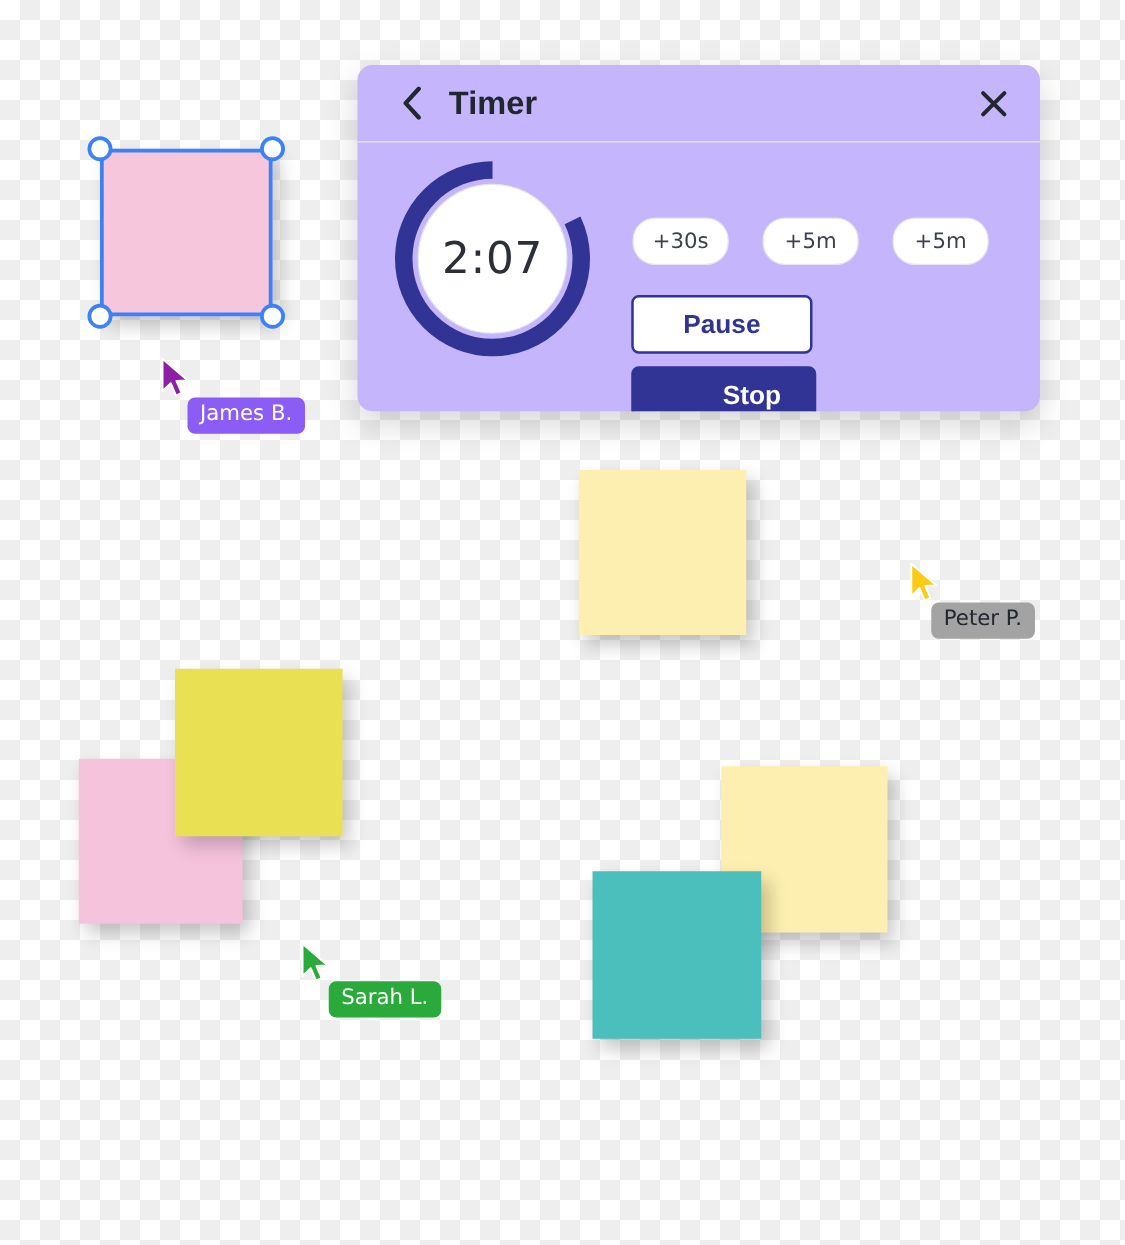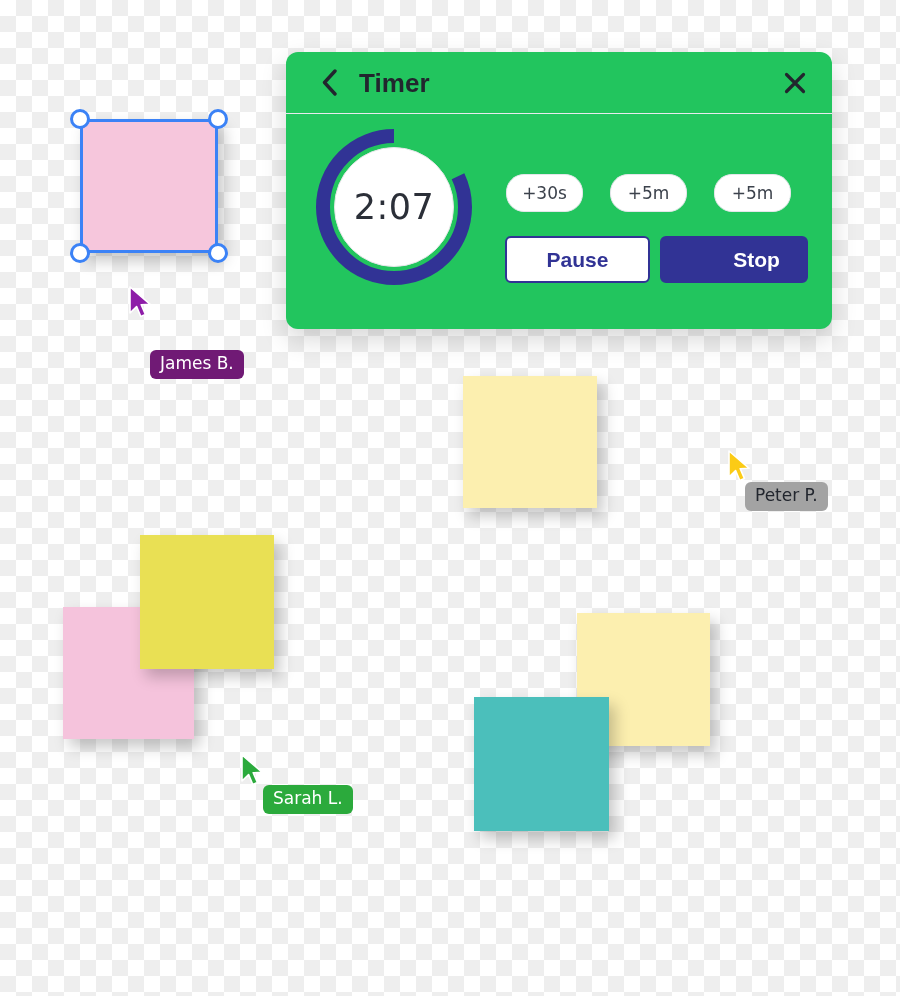--- a/index.html
+++ b/index.html
@@ -85,21 +85,21 @@
     font-family: "DejaVu Sans", sans-serif;
   }
 
   
   .modal {
     position: absolute;
     left: 286px;
     top: 52px;
     width: 546px;
     height: 277px;
-    background: #22c55e;
+    background: #c4b5fd;
     border-radius: 12px;
     box-shadow: 0 10px 26px rgba(0,0,0,0.16);
     overflow: hidden;
   }
   .modal-header {
     position: relative;
     height: 61px;
     border-bottom: 1px solid #e8eaee;
     display: flex;
     align-items: center;
@@ -199,20 +199,21 @@
     cursor: pointer;
     font-family: "DejaVu Sans", sans-serif;
   }
 
   .actions {
     position: absolute;
     left: 219px;
     top: 122px;
     display: flex;
     gap: 10px;
+    flex-direction: column;
   }
   .btn {
     height: 47px;
     border-radius: 6px;
     display: flex;
     align-items: center;
     justify-content: center;
     font-size: 21px;
     font-weight: bold;
     cursor: pointer;
@@ -249,21 +250,21 @@
     <div class="handle tl"></div>
     <div class="handle tr"></div>
     <div class="handle bl"></div>
     <div class="handle br"></div>
   </div>
 
   <div class="cursor-group" style="left: 128px; top: 286px;">
     <svg class="cursor-arrow" viewBox="0 0 26 34">
       <path d="M2 1 L2 27 L8.6 20.6 L12.8 30.5 L17.4 28.4 L13.2 18.8 L22.2 18.3 Z" stroke="#ffffff" stroke-width="1.6" stroke-linejoin="round" fill="#8E1DA8"></path>
     </svg>
-    <div class="cursor-label" style="background: #701a75; color: rgb(255, 255, 255); left: 22px; top: 32px; margin-top: 32px;">James B.</div>
+    <div class="cursor-label" style="background: #8b5cf6; color: rgb(255, 255, 255); left: 22px; top: 32px;">James B.</div>
   </div>
 
   <div class="cursor-group" style="left: 727px; top: 450px;">
     <svg class="cursor-arrow" viewBox="0 0 26 34">
       <path d="M2 1 L2 27 L8.6 20.6 L12.8 30.5 L17.4 28.4 L13.2 18.8 L22.2 18.3 Z" stroke="#ffffff" stroke-width="1.6" stroke-linejoin="round" fill="#FBCB16"></path>
     </svg>
     <div class="cursor-label" style="background: #a3a3a3; color: rgb(34, 38, 46); left: 18px; top: 32px;">Peter P.</div>
   </div>
 
   <div class="cursor-group" style="left: 240px; top: 754px;">

